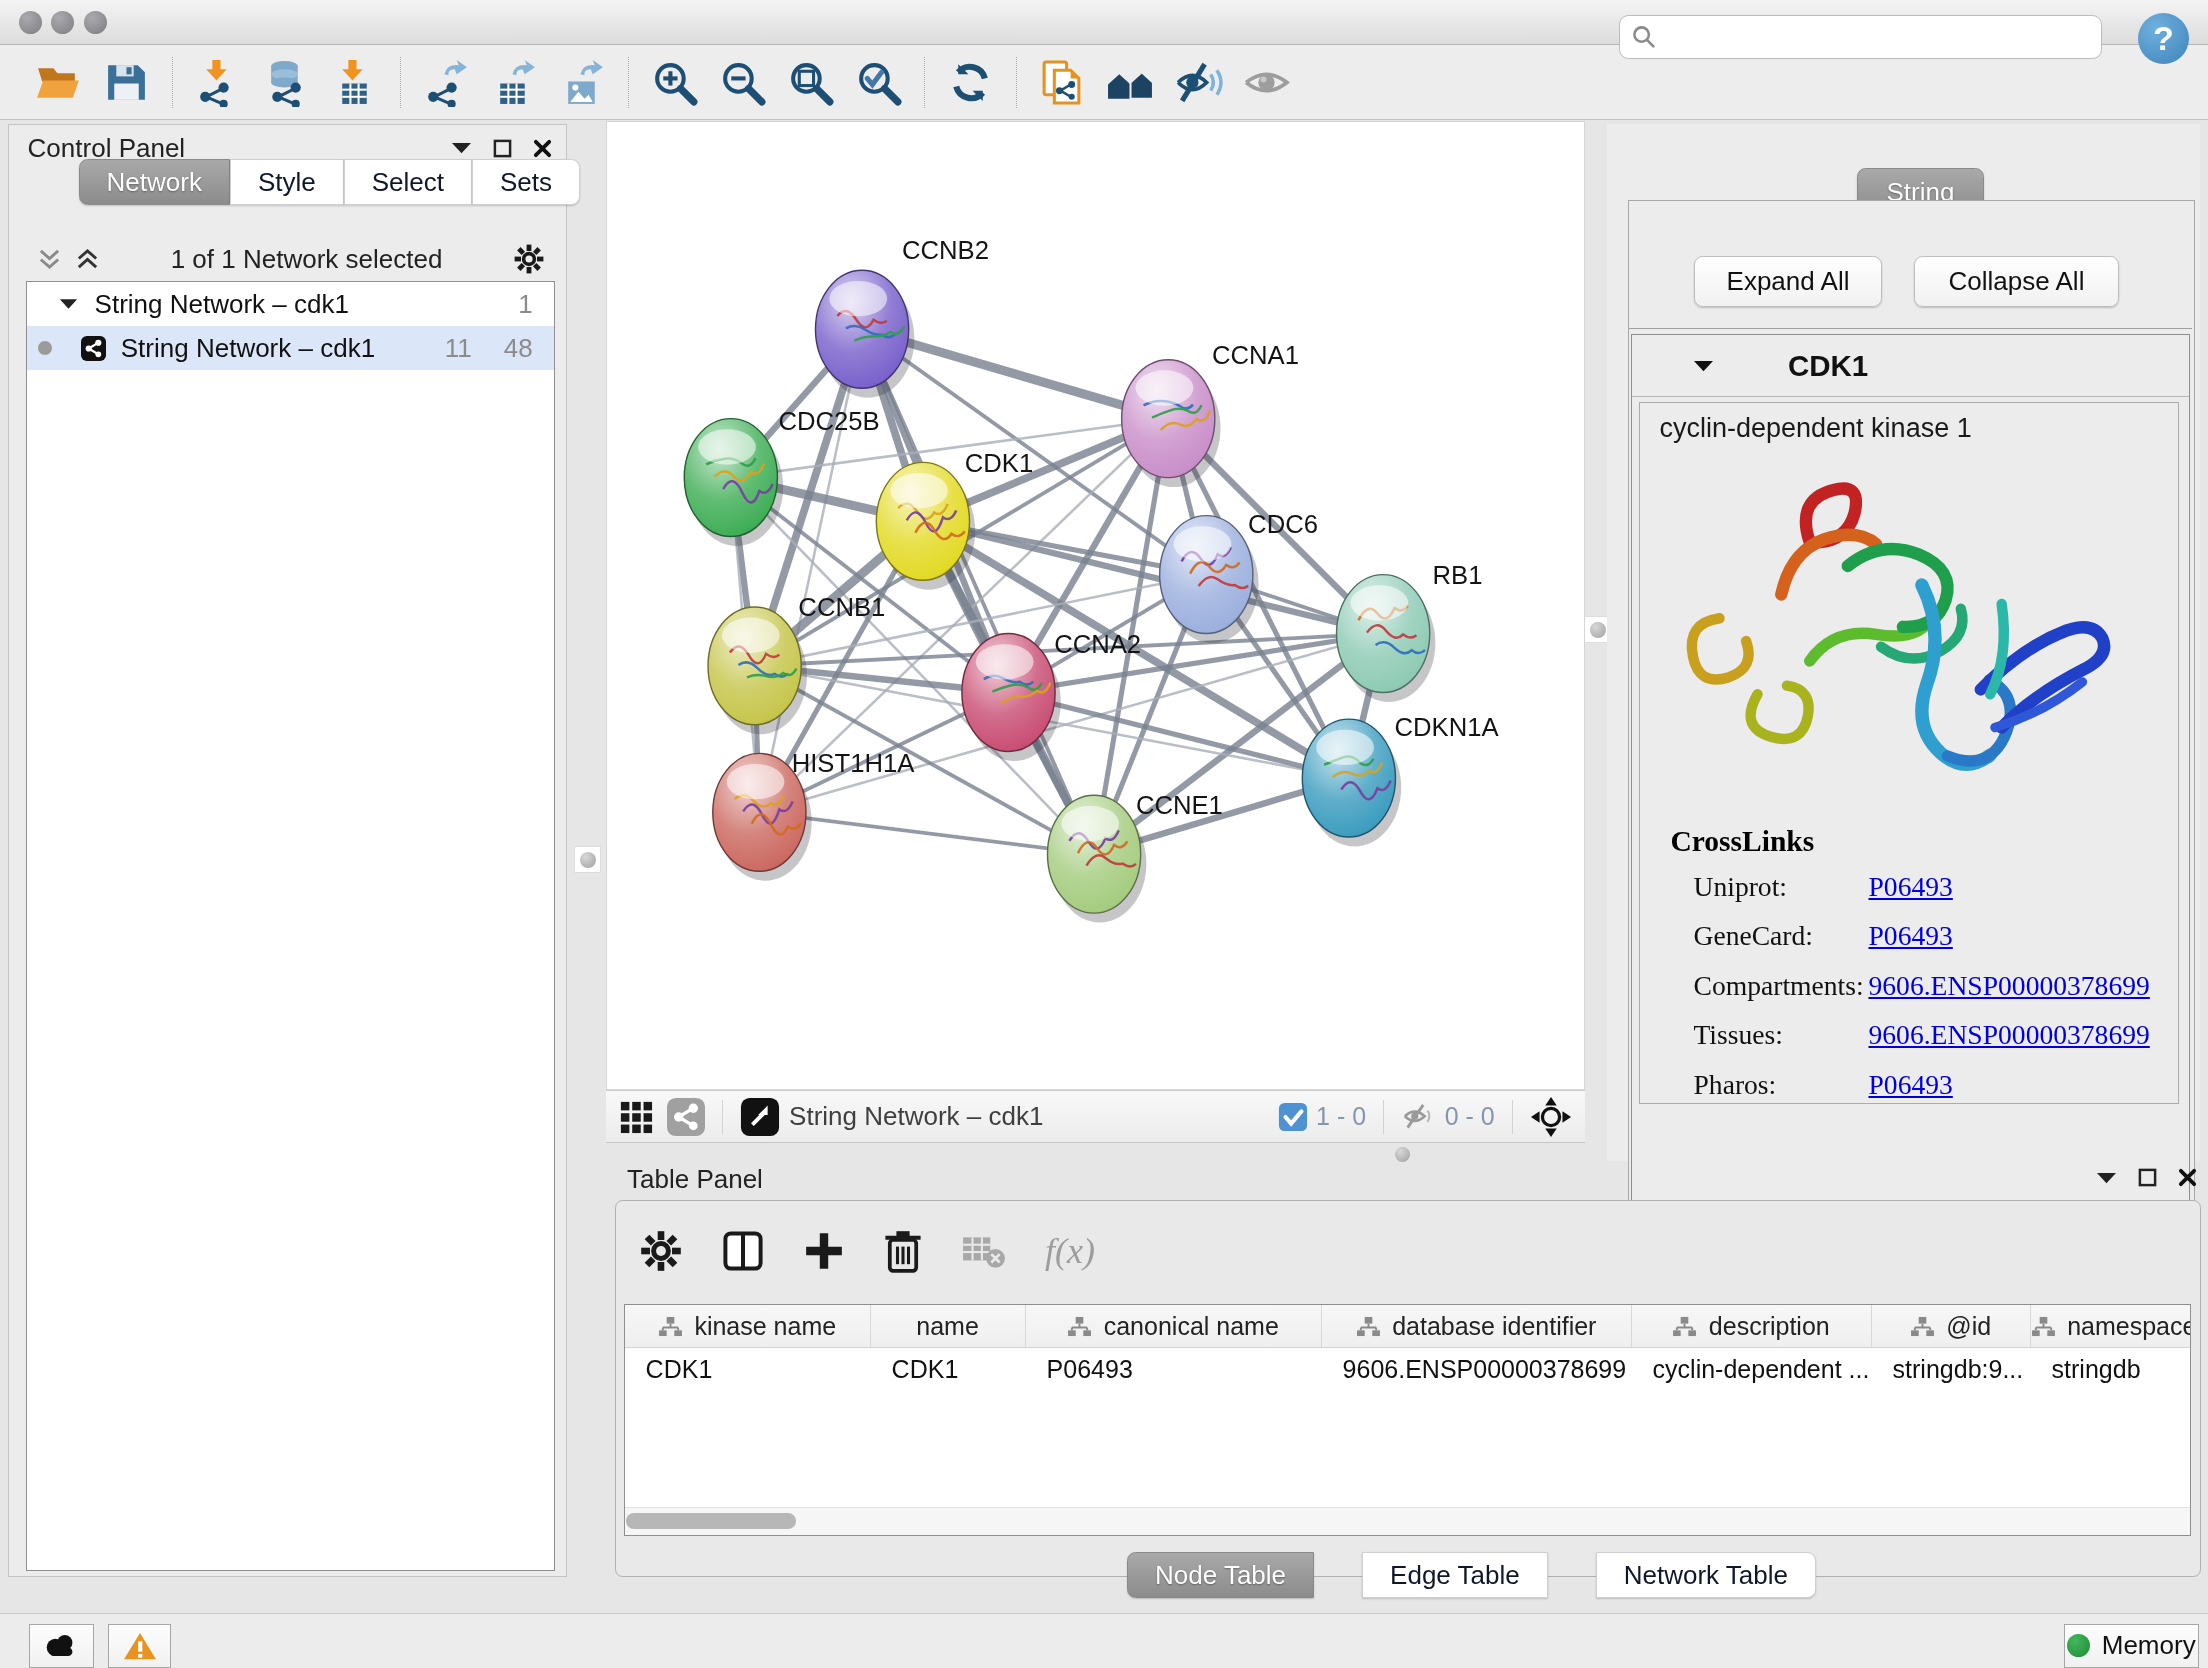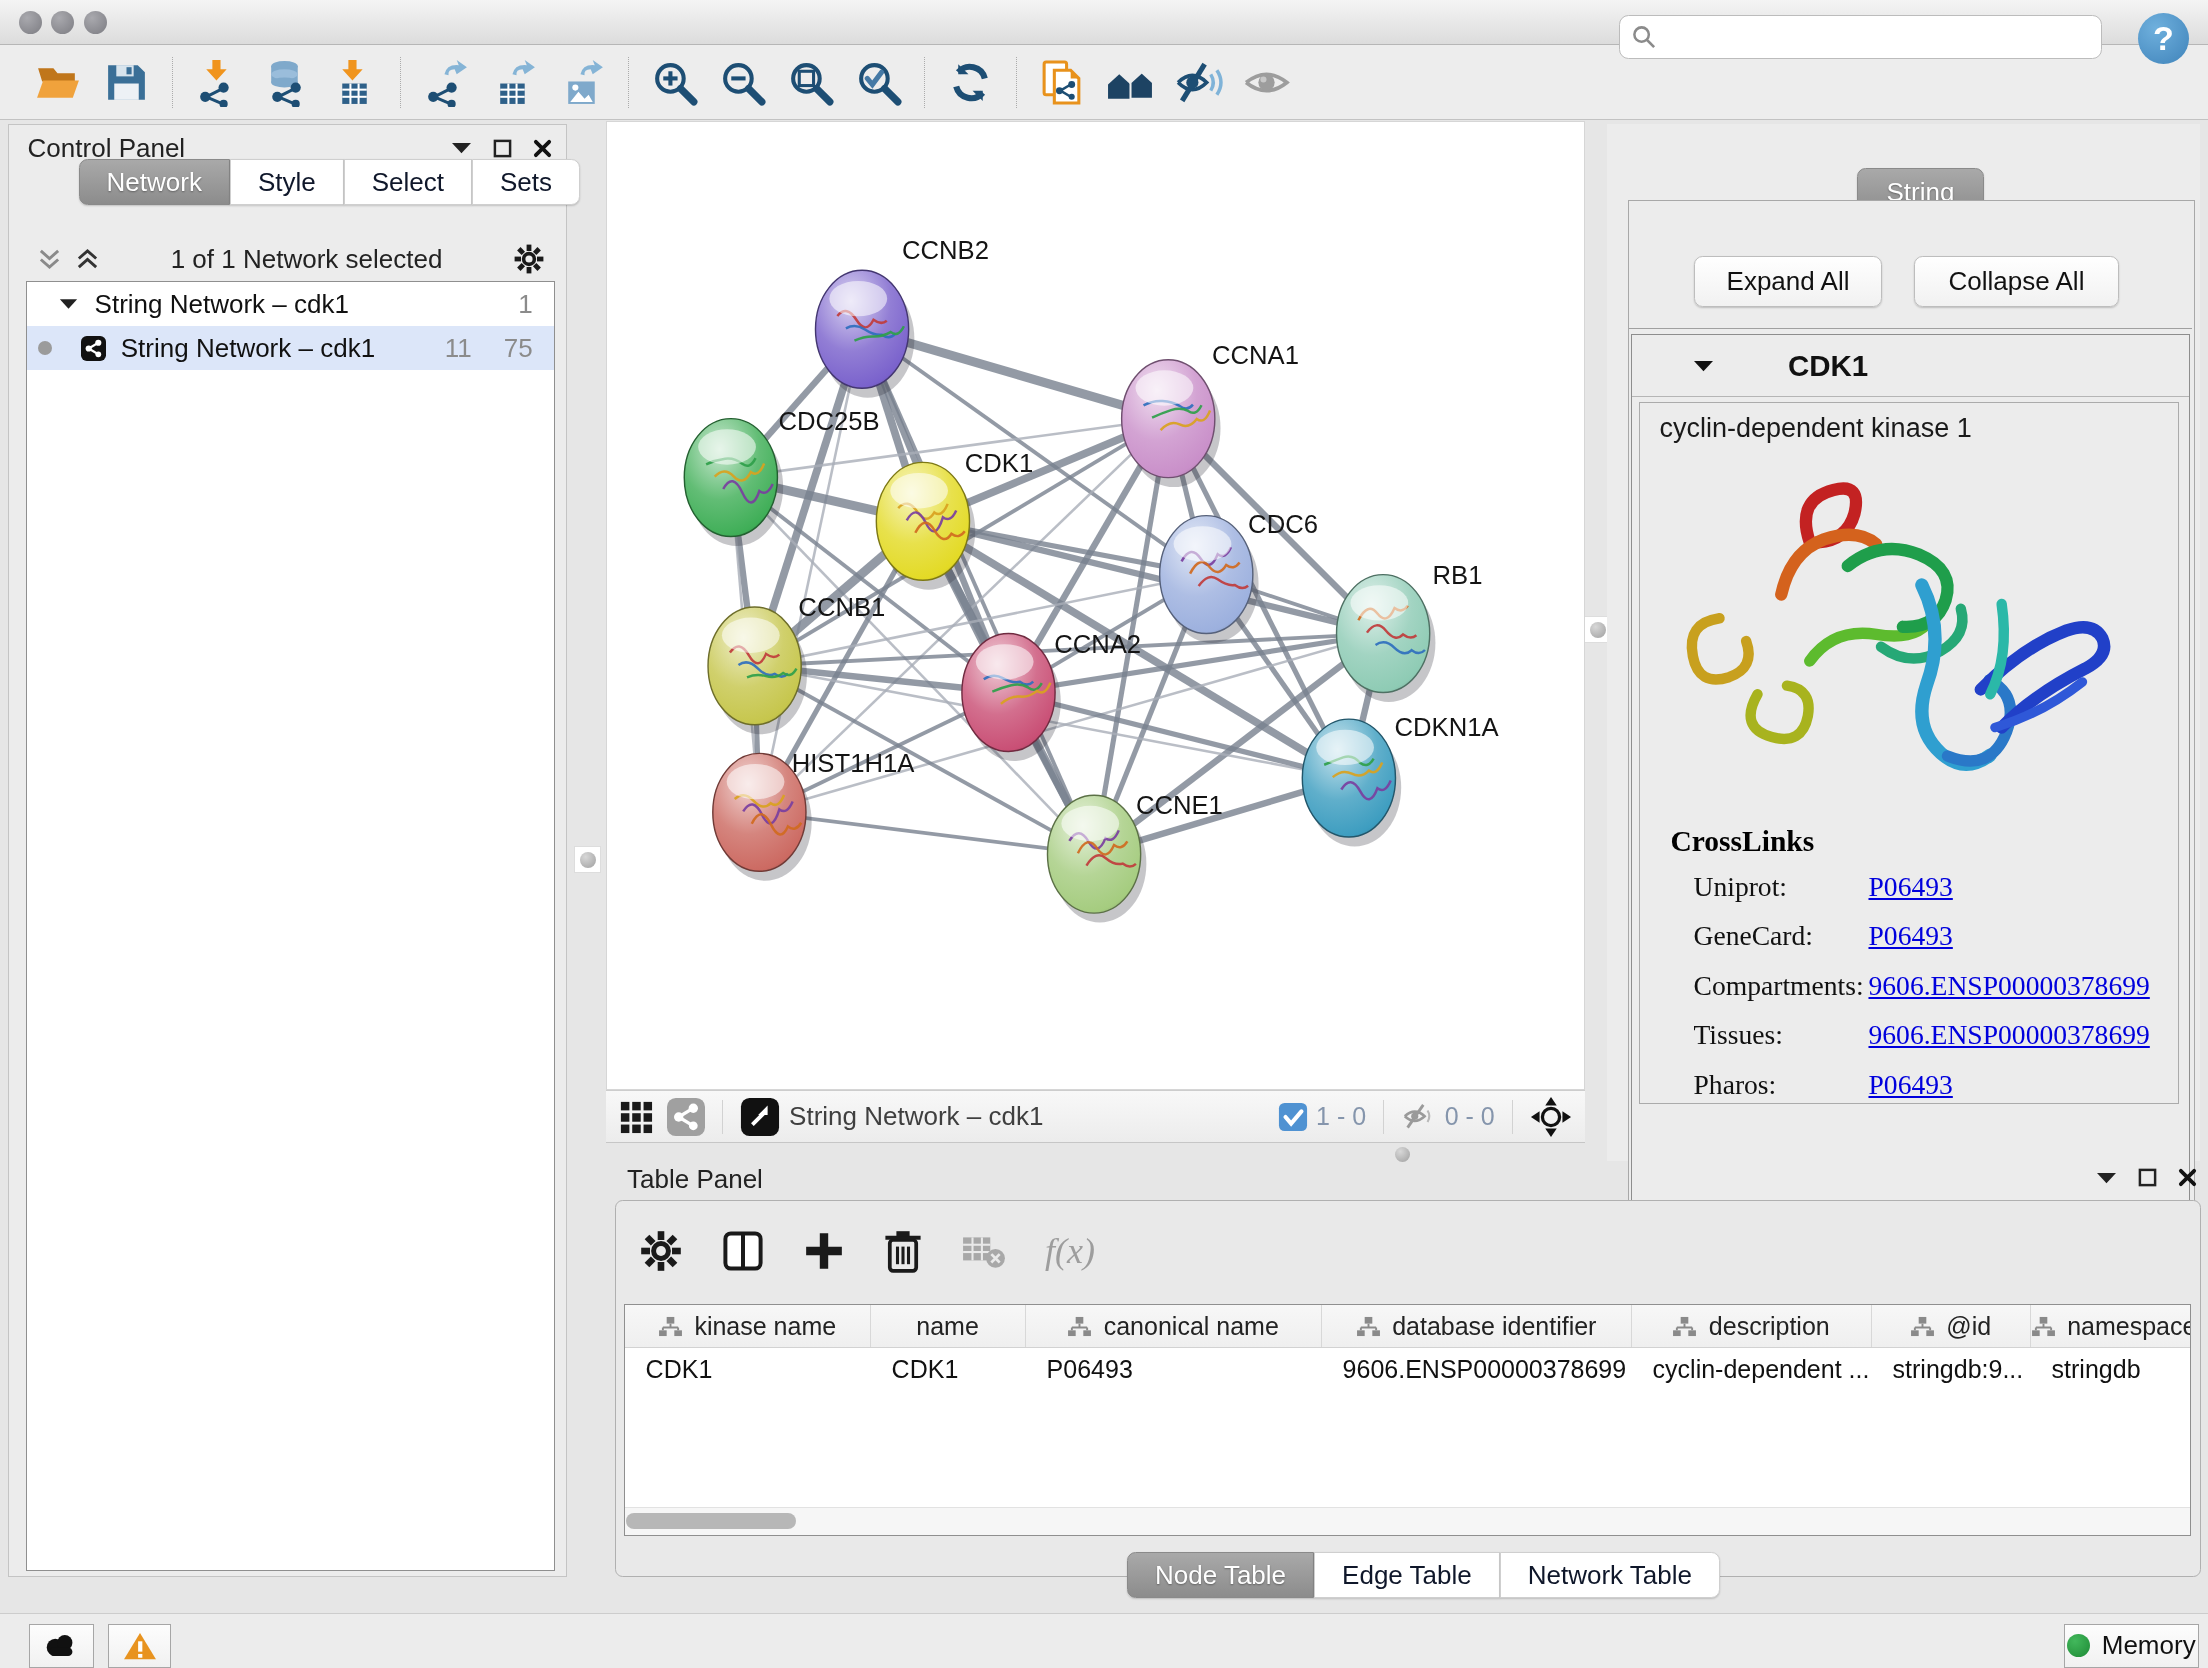--- a/index.html
+++ b/index.html
@@ -107,21 +107,21 @@
   .tp-table{position:absolute;left:7.6px;top:103px;width:1567px;height:232px;background:#fff;
     border:1.9px solid #8f8f8f;box-sizing:border-box;overflow:hidden;}
   .thead{display:flex;height:42px;background:linear-gradient(#f7f7f7,#efefef);border-bottom:1.9px solid #d2d2d2;}
   .th{display:flex;align-items:center;justify-content:center;gap:11.4px;font-size:25px;color:#222;
     border-right:1px solid #d8d8d8;box-sizing:border-box;flex:0 0 auto;}
   .trow{display:flex;height:42px;}
   .td{font-size:25px;color:#111;padding-left:21px;display:flex;align-items:center;box-sizing:border-box;
     flex:0 0 auto;white-space:nowrap;overflow:hidden;}
   .hscroll{position:absolute;left:0;bottom:0;width:100%;height:27px;background:#f6f6f6;border-top:1px solid #e2e2e2;}
   .hthumb{position:absolute;left:1.9px;top:4.8px;width:170px;height:16px;border-radius:8.6px;background:#b7b7b7;}
-  .bottom-tabs{position:absolute;left:1127px;top:1552px;}
+  .bottom-tabs{position:absolute;left:1127px;top:1552px;gap:48px;}
 
   
   .statusbar{position:absolute;left:0;top:1613px;width:2208px;height:55px;background:#ececec;
     border-top:1px solid #cccccc;}
   .sb-btn{position:absolute;top:9.5px;height:44px;background:linear-gradient(#fdfdfd,#f1f1f1);
     border:1.9px solid #a6a6a6;display:flex;align-items:center;justify-content:center;box-sizing:border-box;}
   .mem-label{font-size:26px;color:#111;margin-left:11.4px;}
   .mem-dot{width:23px;height:23px;border-radius:50%;background:radial-gradient(circle at 35% 30%,#42b85c,#1e8a35);}
 </style>
 </head>
@@ -383,21 +383,21 @@
               <line x1="8" y1="13" x2="18" y2="7"></line>
               <line x1="8" y1="13" x2="18" y2="19"></line>
             </g>
             <circle cx="8" cy="13" r="3.2" fill="#fff"></circle>
             <circle cx="18" cy="7" r="3.2" fill="#fff"></circle>
             <circle cx="18" cy="19" r="3" fill="#fff"></circle>
           </svg>
         <span>String Network – cdk1</span>
         <span class="grow"></span>
         <span class="num">11</span>
-        <span class="num" style="margin:0 21px 0 32px">75</span>
+        <span class="num" style="margin:0 21px 0 32px">48</span>
       </div>
     </div>
   </div>
 
   <div class="split-handle" style="left:574px;top:846px">
       <div class="split-ball"></div>
     </div>
   <div class="split-handle" style="left:1584px;top:616px">
       <div class="split-ball"></div>
     </div>

